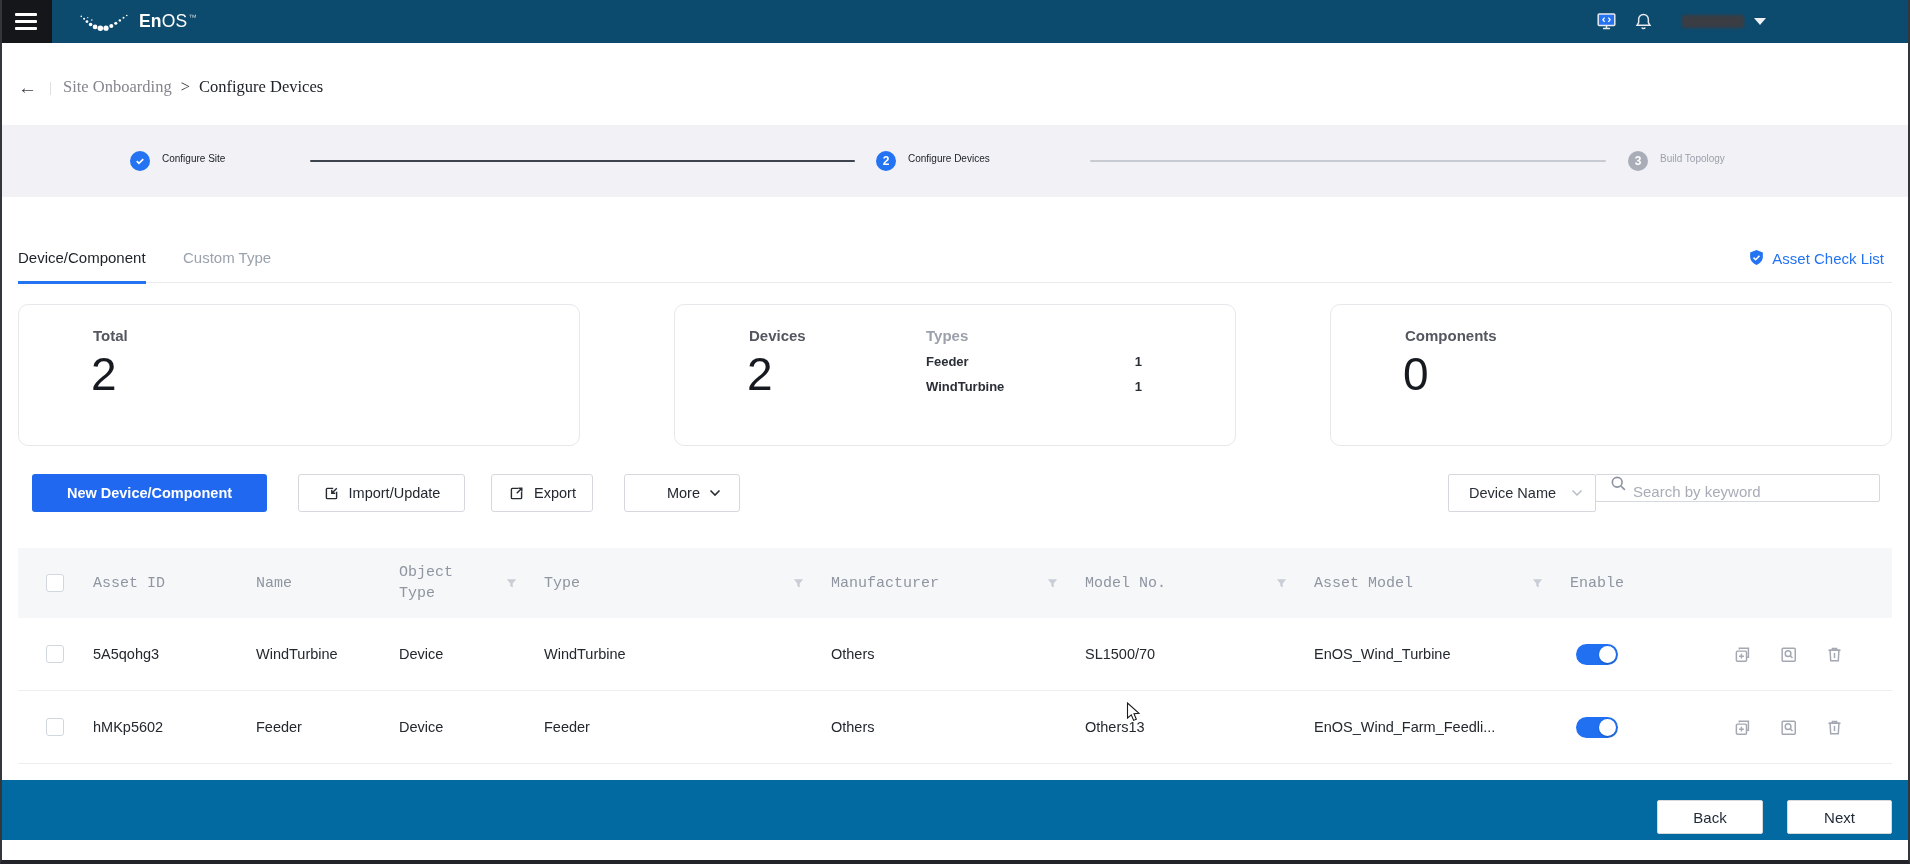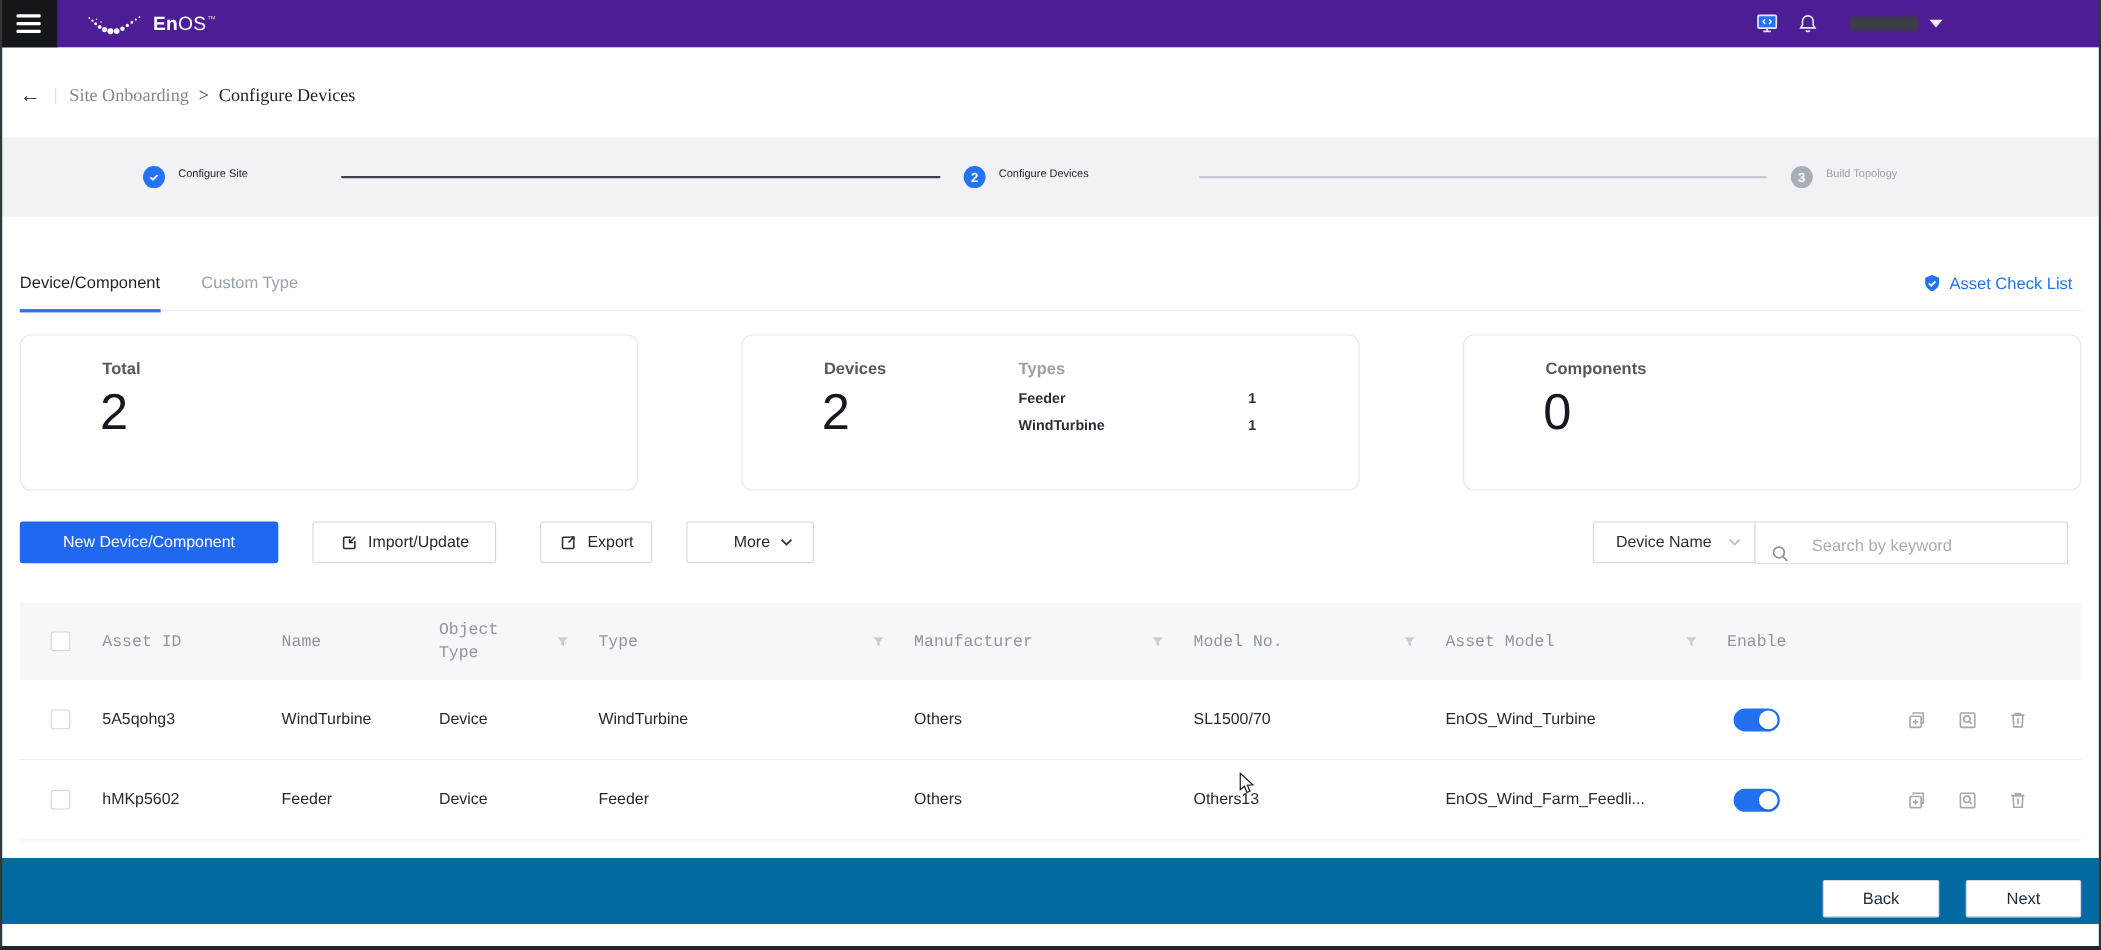--- a/index.html
+++ b/index.html
@@ -2,21 +2,21 @@
 <html><head>
 <meta charset="utf-8">
 <style>
   html,body{margin:0;padding:0;background:#cfd2d6;}
   .screen{position:relative;width:1910px;height:864px;background:#fff;overflow:hidden;
     font-family:"Liberation Sans","DejaVu Sans",sans-serif;color:#24282f;font-size:14px;}
   .winborder{position:absolute;inset:0;border-left:2px solid #33363b;border-right:2px solid #33363b;
     border-bottom:4px solid #222429;pointer-events:none;z-index:99;}
 
   
-  .topbar{position:absolute;left:0;top:0;width:100%;height:43px;background:#4c1d95;}
+  .topbar{position:absolute;left:0;top:0;width:100%;height:43px;background:#0c4a6e;}
   .hamburger{position:absolute;left:0;top:0;width:52px;height:43px;background:#14161a;
     display:flex;flex-direction:column;justify-content:center;align-items:center;gap:4px;cursor:pointer;}
   .hamburger .bar{width:22px;height:3px;background:#fff;border-radius:1px;}
   .logo{position:absolute;left:78px;top:0;height:43px;display:flex;align-items:center;gap:9px;}
   .logo-text{color:#fff;font-size:17.5px;letter-spacing:.2px;}
   .logo-text b{font-weight:700;}
   .logo-tm{color:#cfd2d8;font-size:8px;vertical-align:super;margin-left:1px;}
   .topicons{position:absolute;left:1596px;top:0;height:43px;display:flex;align-items:center;gap:17px;}
   .redacted{width:62px;height:13px;background:#3a3d43;border-radius:2px;filter:blur(1.5px);margin-left:12px;}
   .caret-down{width:0;height:0;border-left:6px solid transparent;border-right:6px solid transparent;
@@ -56,29 +56,29 @@
   .card-value{position:absolute;left:72px;top:42px;font-size:46px;color:#16191f;}
   .types-block{position:absolute;left:251px;top:22px;width:216px;}
   .types-title{font-size:15px;font-weight:700;color:#9ba0aa;}
   .type-row{display:flex;justify-content:space-between;font-size:13px;font-weight:700;color:#2a2e36;margin-top:10px;}
 
   
   .toolbar{position:absolute;left:18px;top:474px;width:1874px;height:38px;}
   .btn{position:absolute;top:0;height:38px;box-sizing:border-box;border-radius:3px;display:flex;
     align-items:center;justify-content:center;gap:9px;font-size:14.5px;cursor:pointer;background:#fff;
     border:1px solid #d6d8dd;color:#23272f;}
-  .btn-primary{left:0;width:235px;background:#2068f0;border:none;color:#fff;font-weight:400;}
-  .btn-import{left:266px;width:167px;}
+  .btn-primary{left:14px;width:235px;background:#2068f0;border:none;color:#fff;font-weight:700;}
+  .btn-import{left:280px;width:167px;}
   .btn-export{left:473px;width:102px;}
   .btn-more{left:606px;width:116px;padding-left:24px;}
   .selectbox{position:absolute;left:1430px;top:0;width:148px;height:38px;box-sizing:border-box;
     border:1px solid #d6d8dd;border-radius:2px;display:flex;align-items:center;
     padding:0 12px 0 20px;color:#2a2e36;font-size:14.5px;cursor:pointer;background:#fff;}
-  .searchbox{position:absolute;left:1577px;top:0;width:285px;height:39px;box-sizing:border-box;
-    border:1px solid #d6d8dd;border-radius:2px;display:flex;align-items:flex-end;gap:18px;padding-left:14px;background:#fff;}
+  .searchbox{position:absolute;left:1577px;top:0;width:285px;height:28px;box-sizing:border-box;
+    border:1px solid #d6d8dd;border-radius:2px;display:flex;align-items:flex-start;gap:4px;padding-left:14px;background:#fff;}
   .searchbox input{border:none;outline:none;flex:1;font-size:15px;color:#2a2e36;height:30px;
     font-family:"Liberation Sans",sans-serif;background:transparent;}
   .searchbox input::placeholder{color:#a7acb6;}
 
   
   .tbl{position:absolute;left:18px;top:548px;width:1874px;}
   .tr{display:grid;grid-template-columns:75px 163px 143px 145px 287px 254px 229px 256px 149px 173px;align-items:center;}
   .thead{height:70px;background:#f6f7f9;color:#8f95a1;font-size:15px;font-family:Liberation Mono, monospace;}
   .tbody-row{height:72px;border-bottom:1px solid #edeef2;color:#24282f;font-size:14.5px;}
   .th{display:flex;align-items:center;justify-content:space-between;padding-right:26px;}

